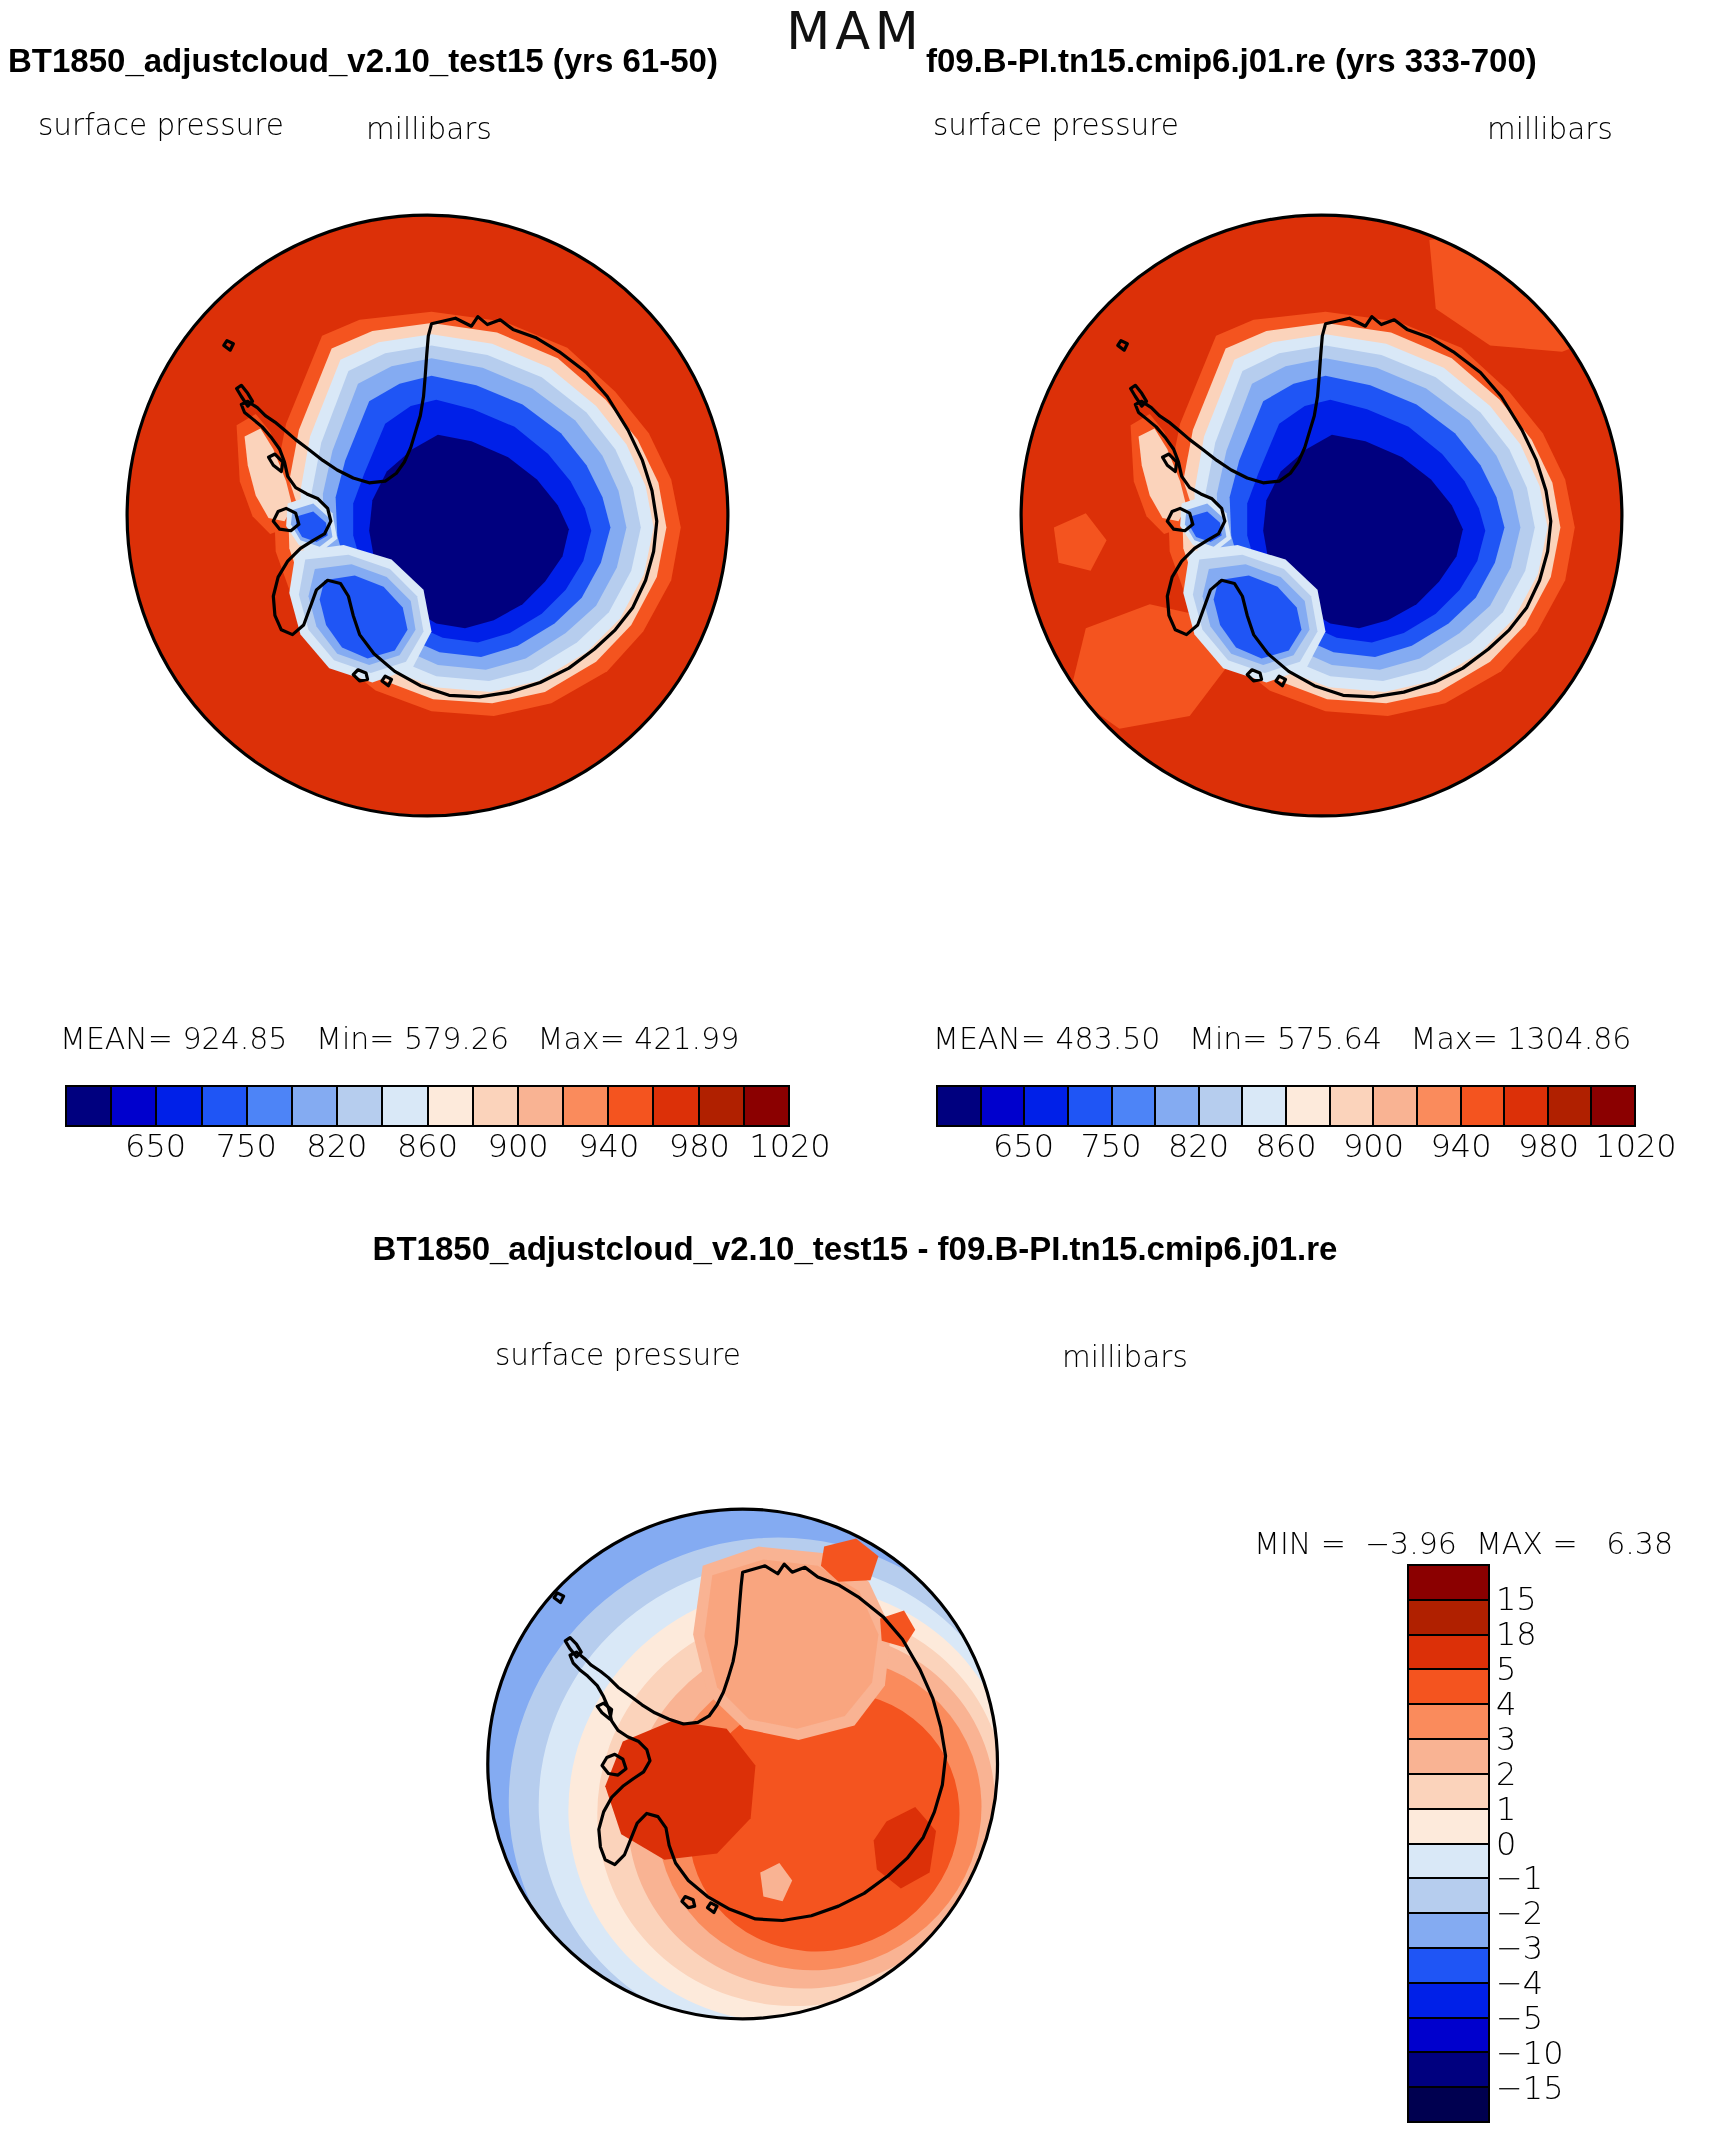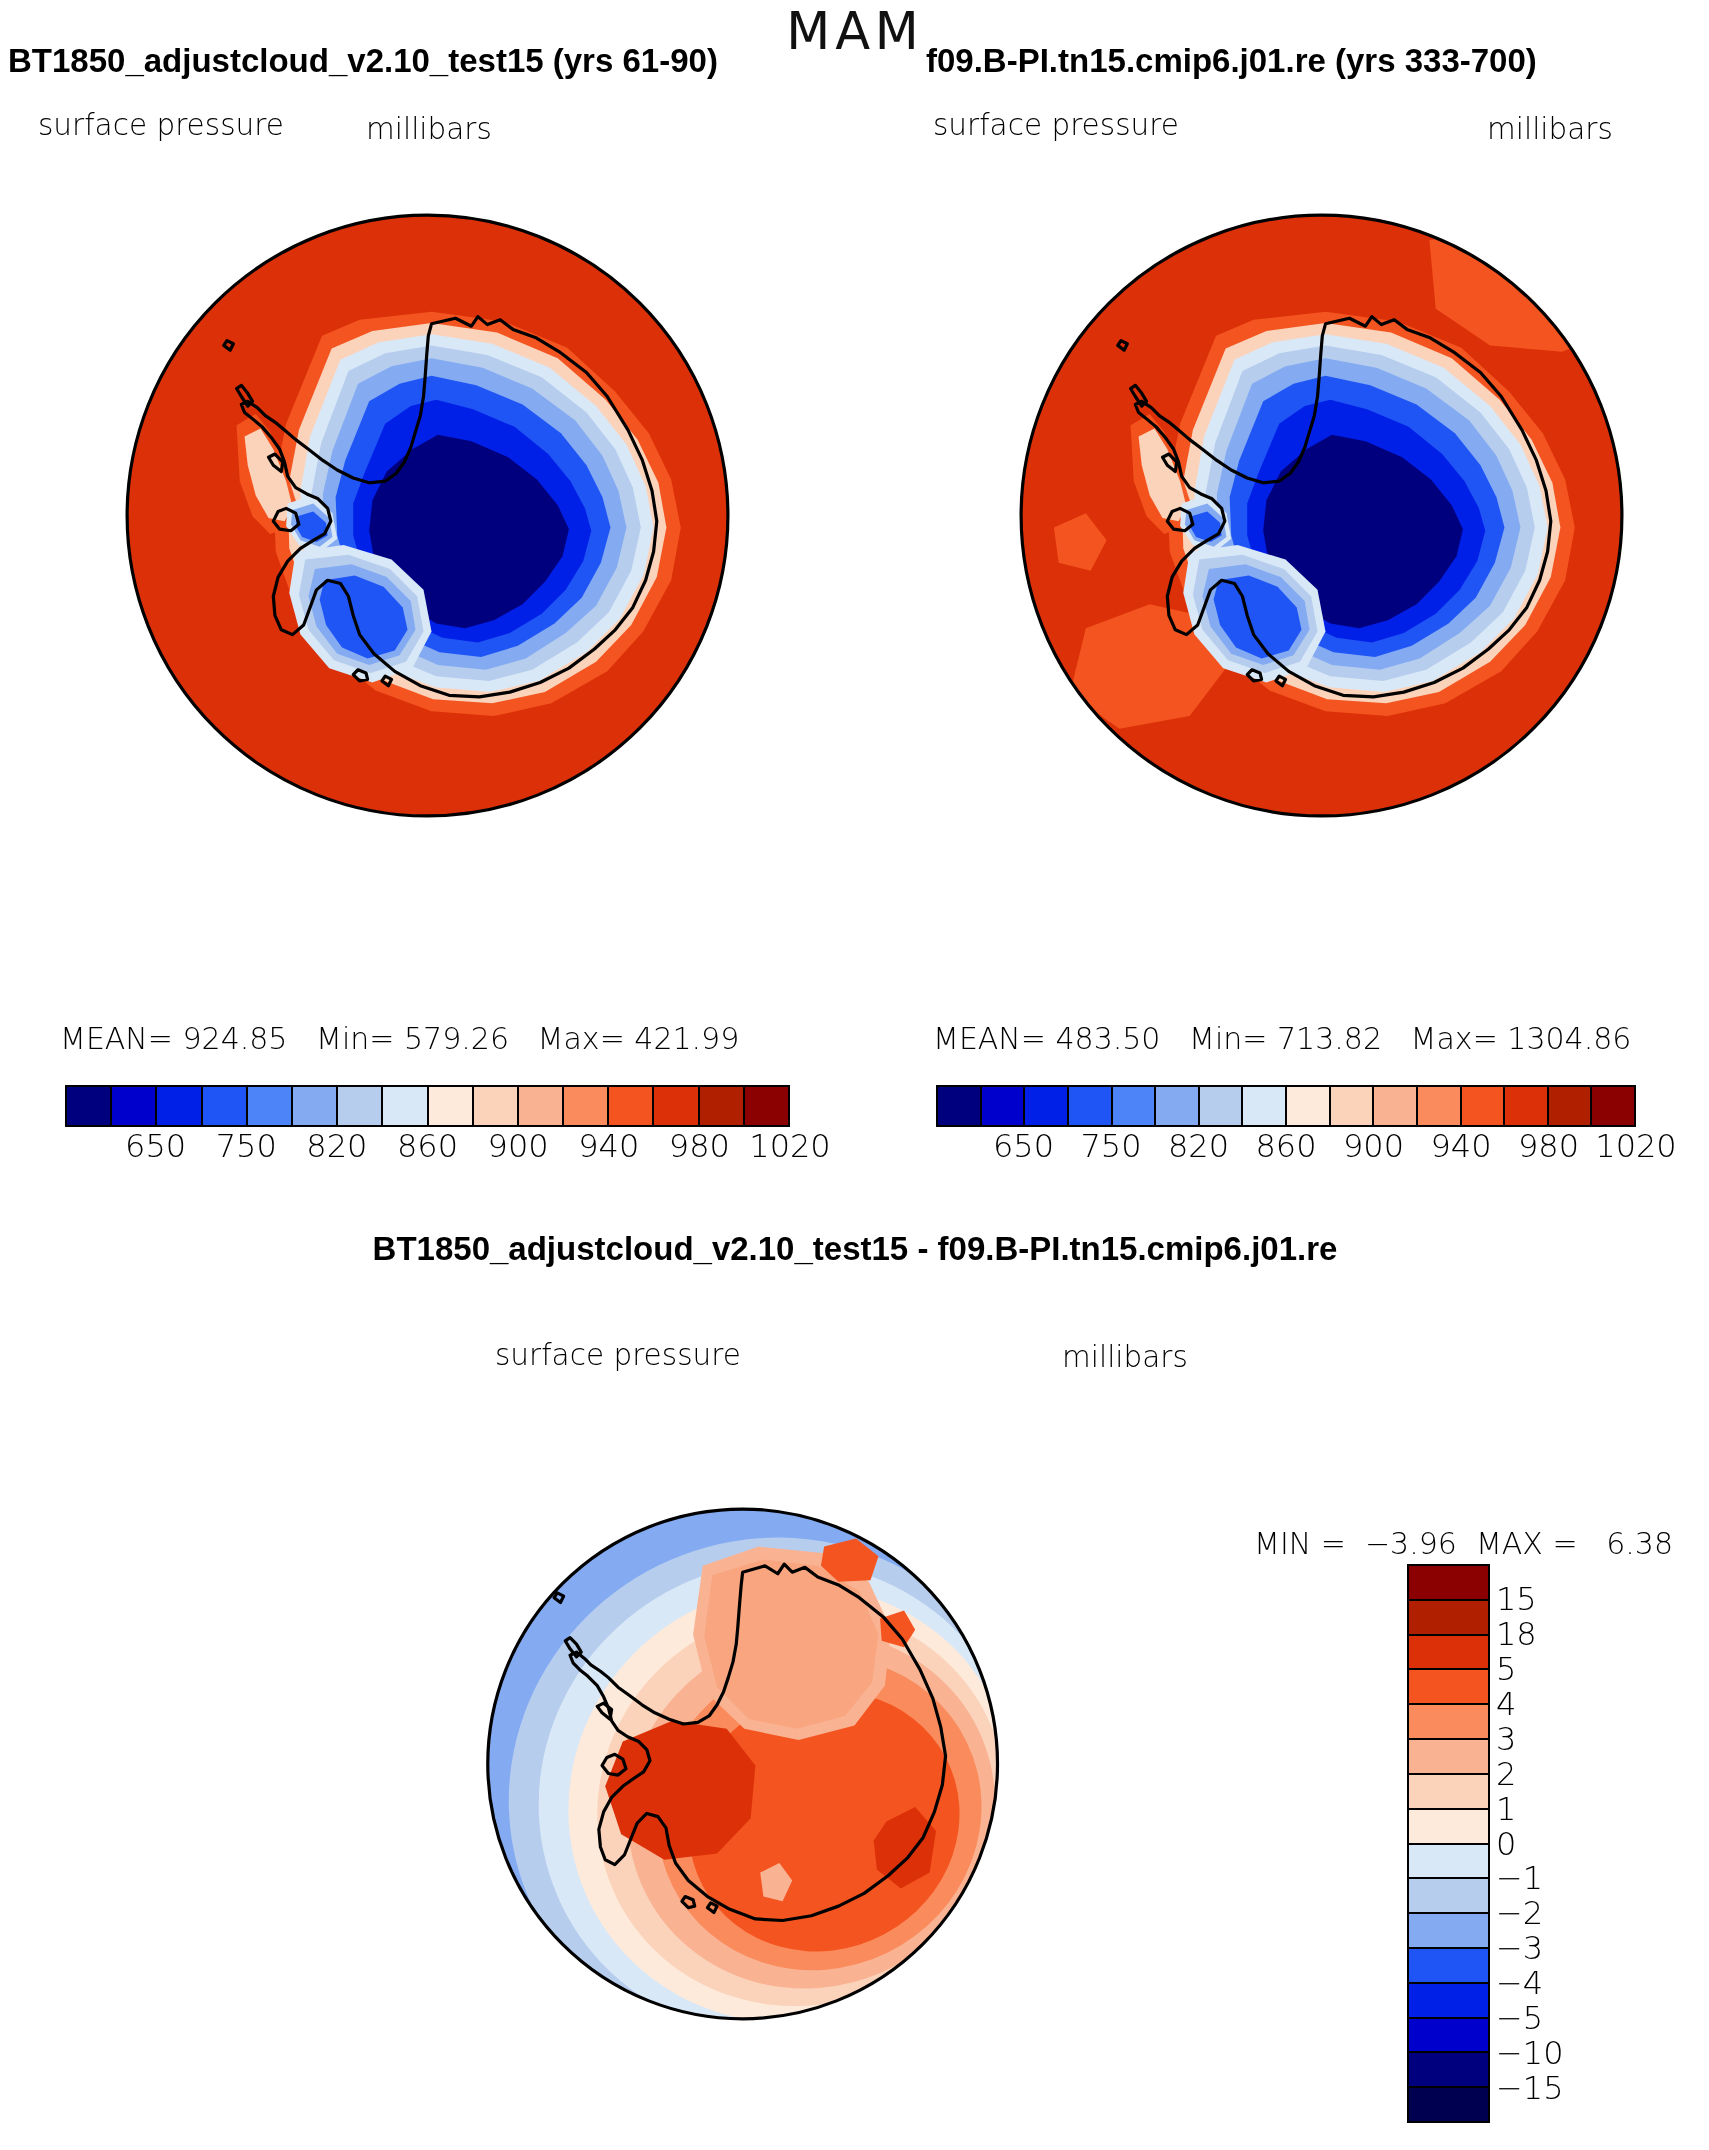--- a/index.html
+++ b/index.html
@@ -38,21 +38,21 @@
       white-space:nowrap;}
 
   .mapbox{position:absolute;}
   svg{display:block;overflow:visible;}
 </style>
 </head>
 <body>
 
 <div class="season-title">MAM</div>
 
-<div class="panel-title" style="left:8px;top:42px;">BT1850_adjustcloud_v2.10_test15 (yrs 61-90)</div>
+<div class="panel-title" style="left:8px;top:42px;">BT1850_adjustcloud_v2.10_test15 (yrs 61-50)</div>
 <div class="lbl" style="left:38px;top:108px;">surface pressure</div>
 <div class="lbl" style="left:366px;top:112px;">millibars</div>
 
 <div class="mapbox" style="left:56px;top:152px;">
 <svg width="759" height="807" viewBox="0 0 950 1010">
   <defs>
     <clipPath id="gclipL">
           <circle cx="465" cy="455" r="375"></circle>
         </clipPath>
   </defs>
@@ -231,21 +231,21 @@
     <path d="M300 452 L288 446 L278 450 L272 462 L280 472 L294 474 L304 466 Z"></path>
     <path d="M388 652 L378 648 L372 654 L380 662 L390 660 Z"></path>
     <path d="M420 660 L412 656 L408 662 L416 668 Z"></path>
     <path d="M222 240 L214 236 L210 242 L218 248 Z"></path>
   </g>
 </svg>
 </div>
 
 <div class="stats" style="left:933px;top:1021px;">
   <span>MEAN=&nbsp;</span><span>483.50</span>
-  <span>&nbsp;&nbsp;Min=&nbsp;</span><span>713.82</span>
+  <span>&nbsp;&nbsp;Min=&nbsp;</span><span>575.64</span>
   <span>&nbsp;&nbsp;Max=&nbsp;</span><span>1304.86</span>
 </div>
 
 <div class="cbar-wrap" style="left:936px;top:1085px;width:700px;">
   <div class="cbar" style="height:42px;">
       <div class="seg" style="background: rgb(0, 0, 127);"></div>
       <div class="seg" style="background: rgb(0, 0, 205);"></div>
       <div class="seg" style="background: rgb(0, 32, 232);"></div>
       <div class="seg" style="background: rgb(31, 85, 245);"></div>
       <div class="seg" style="background: rgb(77, 132, 247);"></div>

